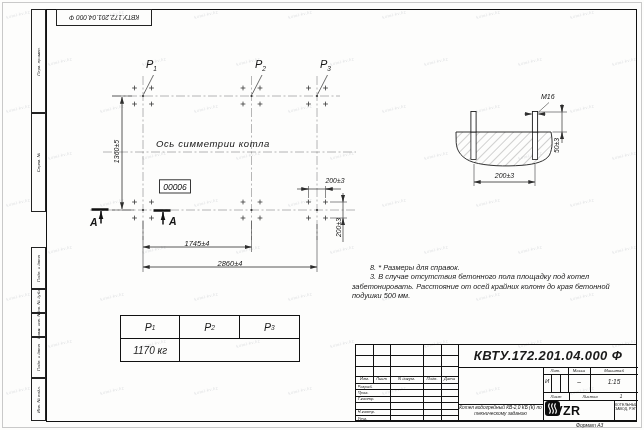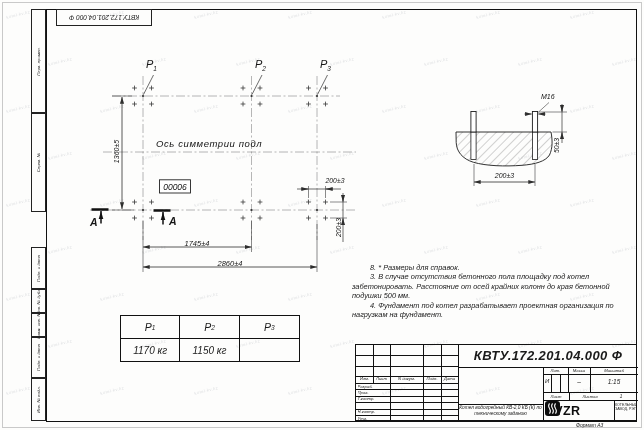--- a/index.html
+++ b/index.html
@@ -235,57 +235,55 @@
       <line class="ar" x1="524.5" y1="114" x2="531.7" y2="114"></line>
       <line class="ar" x1="545.5" y1="114" x2="538.3" y2="114"></line>
       <path class="ext" d="M537.5 113 L549 102.5"></path>
     </g>
   </svg>
 
   <span class="t" style="left:146px;top:58px;font-size:11px;"><span>P</span><sub style="font-size:6.5px;">1</sub></span>
   <span class="t" style="left:255px;top:58px;font-size:11px;"><span>P</span><sub style="font-size:6.5px;">2</sub></span>
   <span class="t" style="left:320px;top:58px;font-size:11px;"><span>P</span><sub style="font-size:6.5px;">3</sub></span>
 
-  <span class="t" style="left:156px;top:138px;font-size:9.5px;letter-spacing:.6px;">Ось симметрии подл</span>
+  <span class="t" style="left:156px;top:138px;font-size:9.5px;letter-spacing:.6px;">Ось симметрии котла</span>
   <span class="t ctr" style="left:159.5px;top:182px;width:31px;font-size:8.5px;">00006</span>
 
   <span class="t ctr" style="left:96px;top:147.5px;width:40px;font-size:7px;transform:rotate(-90deg);">1360±5</span>
   <span class="t ctr" style="left:172px;top:238.5px;width:50px;font-size:7.5px;">1745±4</span>
   <span class="t ctr" style="left:205px;top:258.5px;width:50px;font-size:7.5px;">2860±4</span>
   <span class="t ctr" style="left:317px;top:176.5px;width:36px;font-size:6.8px;">200±3</span>
   <span class="t ctr" style="left:319.5px;top:224px;width:36px;font-size:6.8px;transform:rotate(-90deg);">200±3</span>
 
   <span class="t" style="left:90px;top:216px;font-size:10.5px;font-weight:bold;">А</span>
   <span class="t" style="left:169px;top:215px;font-size:10.5px;font-weight:bold;">А</span>
 
   <span class="t" style="left:541px;top:93px;font-size:7px;">М16</span>
   <span class="t ctr" style="left:542px;top:142px;width:29px;font-size:6.8px;transform:rotate(-90deg);">50±3</span>
   <span class="t ctr" style="left:486px;top:171.5px;width:37px;font-size:7px;">200±3</span>
 
   <div style="position:absolute;left:352px;top:263px;width:288px;">
     <p class="note">8. * Размеры для справок.</p>
     <p class="note">3. В случае отсутствия бетонного пола площадку под котел забетонировать. Расстояние от осей крайних колонн до края бетонной подушки 500 мм.</p>
-    <p class="note">4. Фундамент под котел разрабатывает проектная организация по нагрузкам на фундамент.</p>
   </div>
 
   <div class="loadtbl">
     <div class="hdrP">
         <span>P</span>
         <sub>1</sub>
       </div>
     <div class="hdrP">
         <span>P</span>
         <sub>2</sub>
       </div>
     <div class="hdrP">
         <span>P</span>
         <sub>3</sub>
       </div>
     <div>1170 кг</div>
-    <div>1150 кг</div>
   </div>
 
   <div style="position:absolute;left:355px;top:344px;width:282px;height:76.5px;border:1.4px solid #111;box-sizing:border-box;">
     <div id="tb-lines">
         <div class="tblk-line" style="left: 102px; top: 0px; width: 1px; height: 76.5px;"></div>
         <div class="tblk-line" style="left: 17px; top: 0px; width: 1px; height: 38px;"></div>
         <div class="tblk-line" style="left: 34px; top: 0px; width: 1px; height: 76.5px;"></div>
         <div class="tblk-line" style="left: 67px; top: 0px; width: 1px; height: 76.5px;"></div>
         <div class="tblk-line" style="left: 85px; top: 0px; width: 1px; height: 76.5px;"></div>
         <div class="tblk-line" style="left: 187px; top: 21.5px; width: 1px; height: 55px;"></div>

